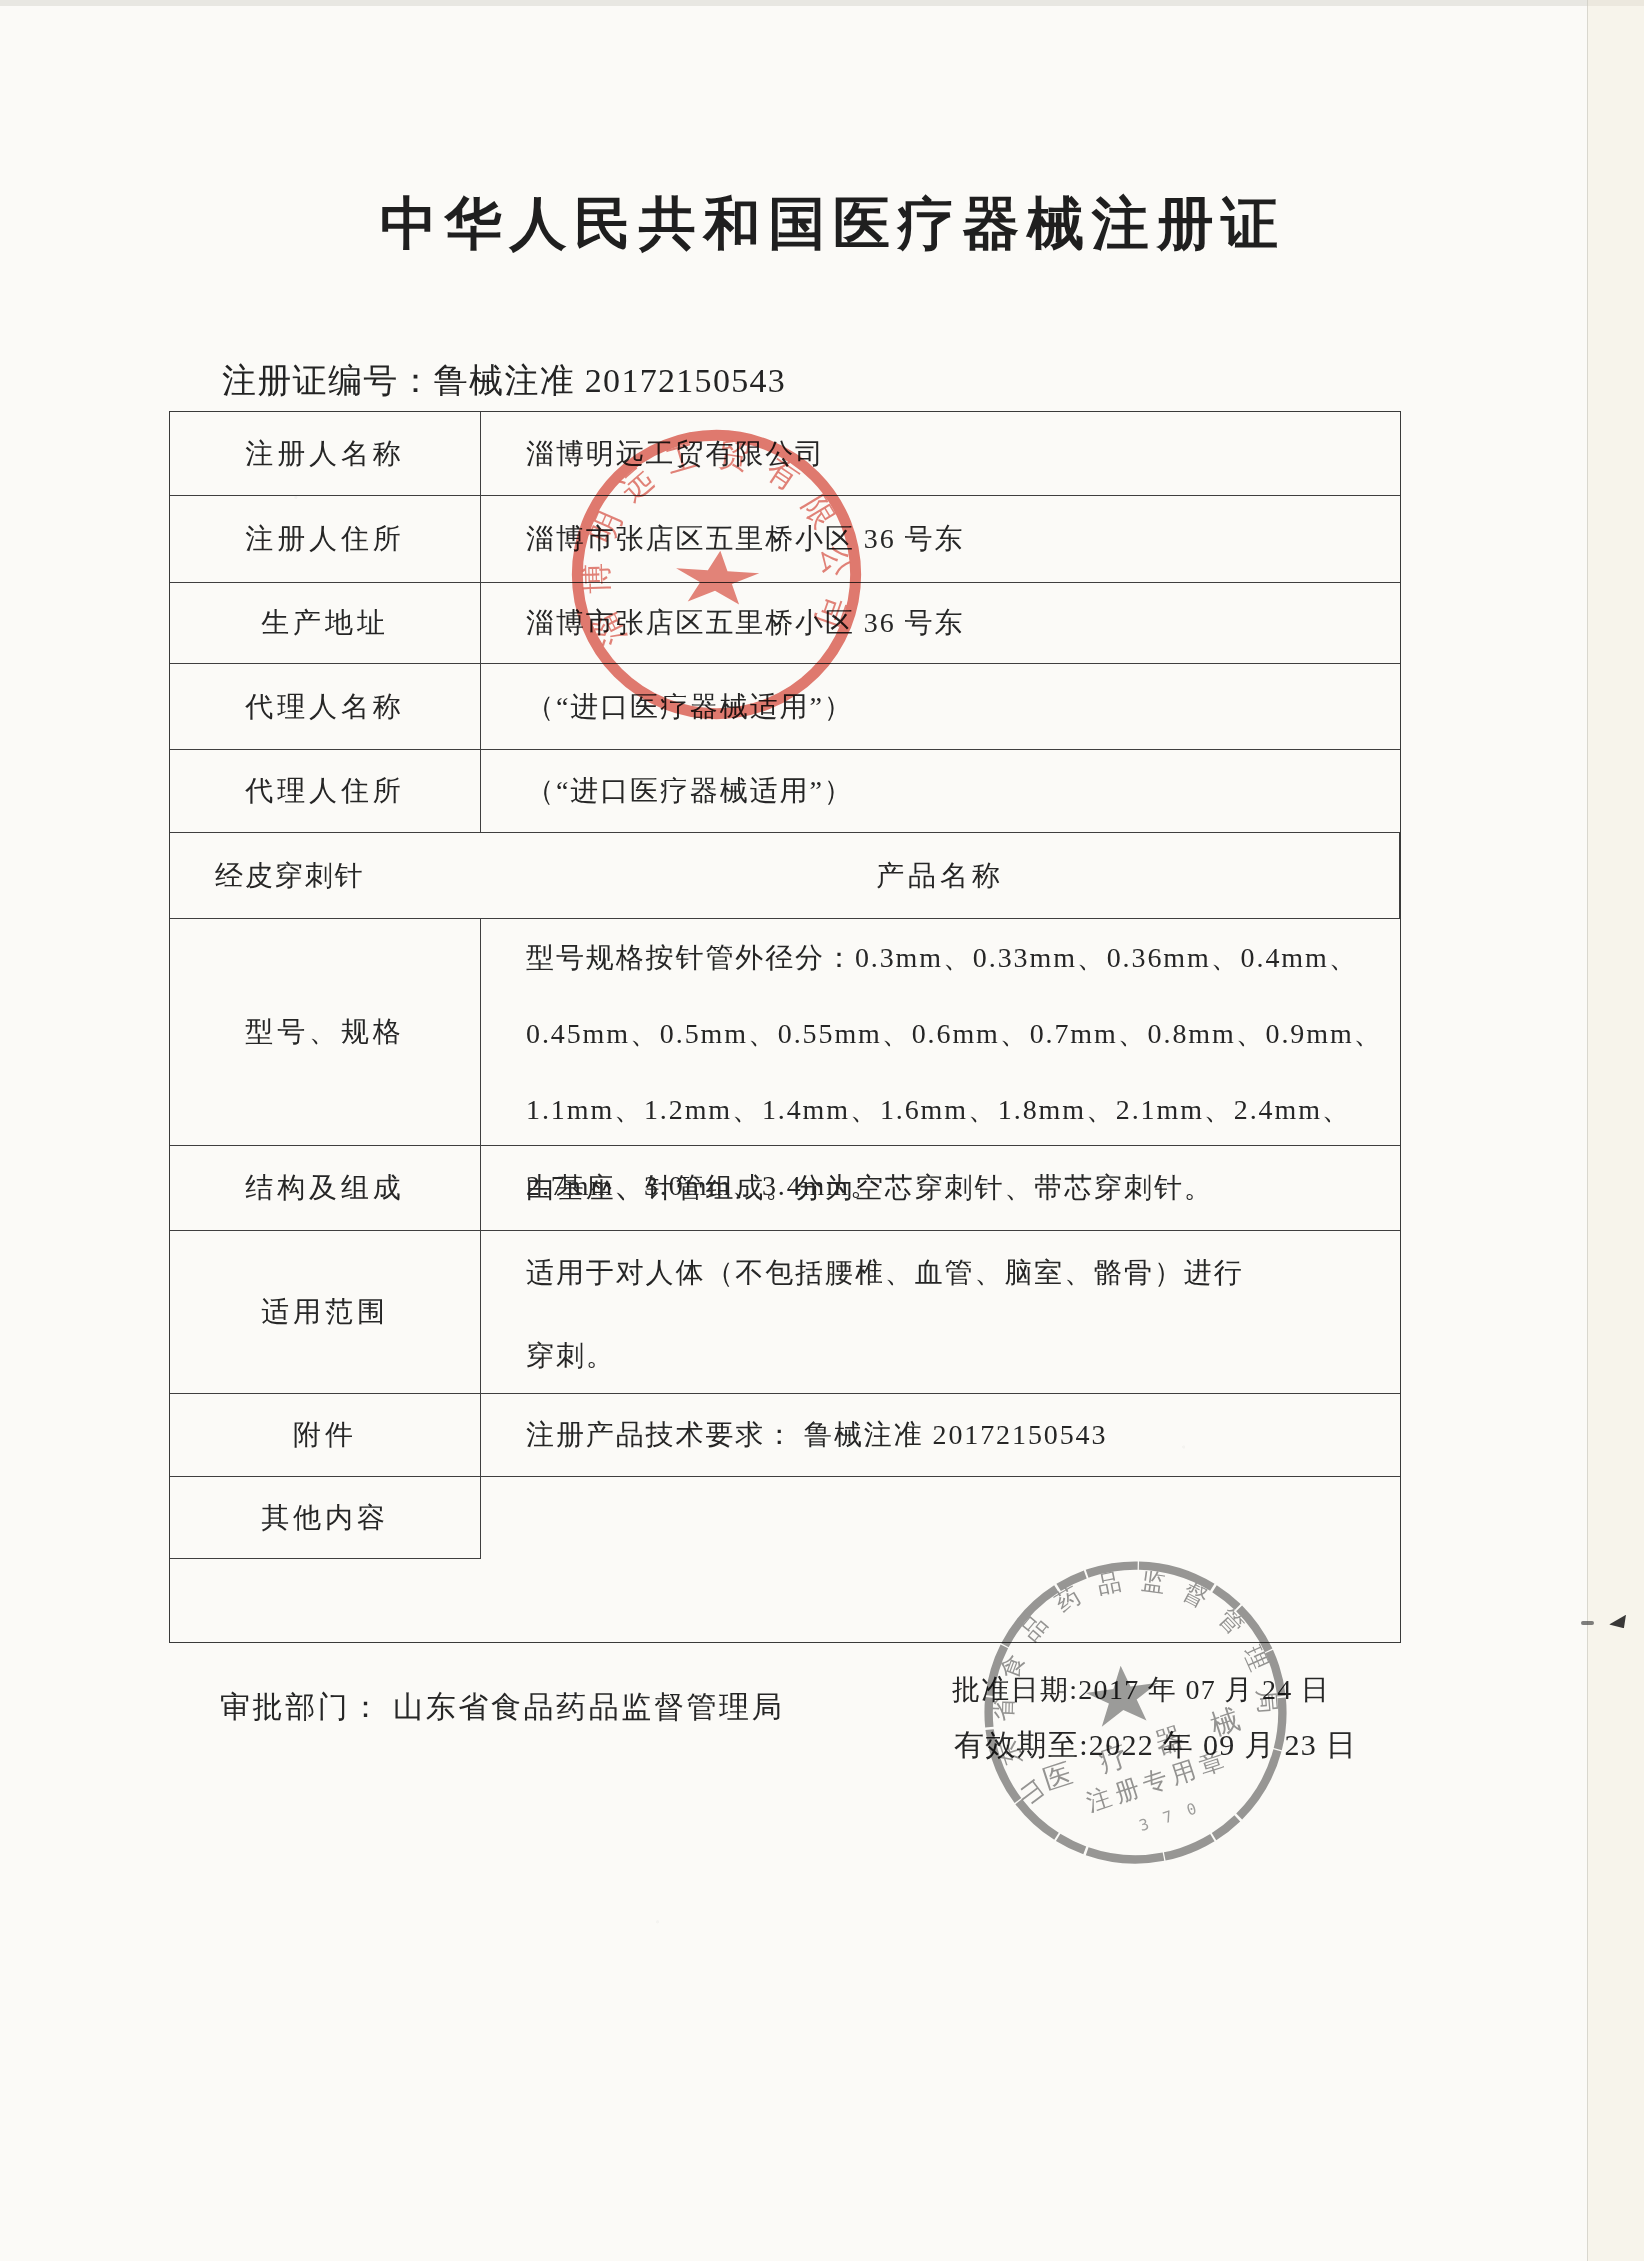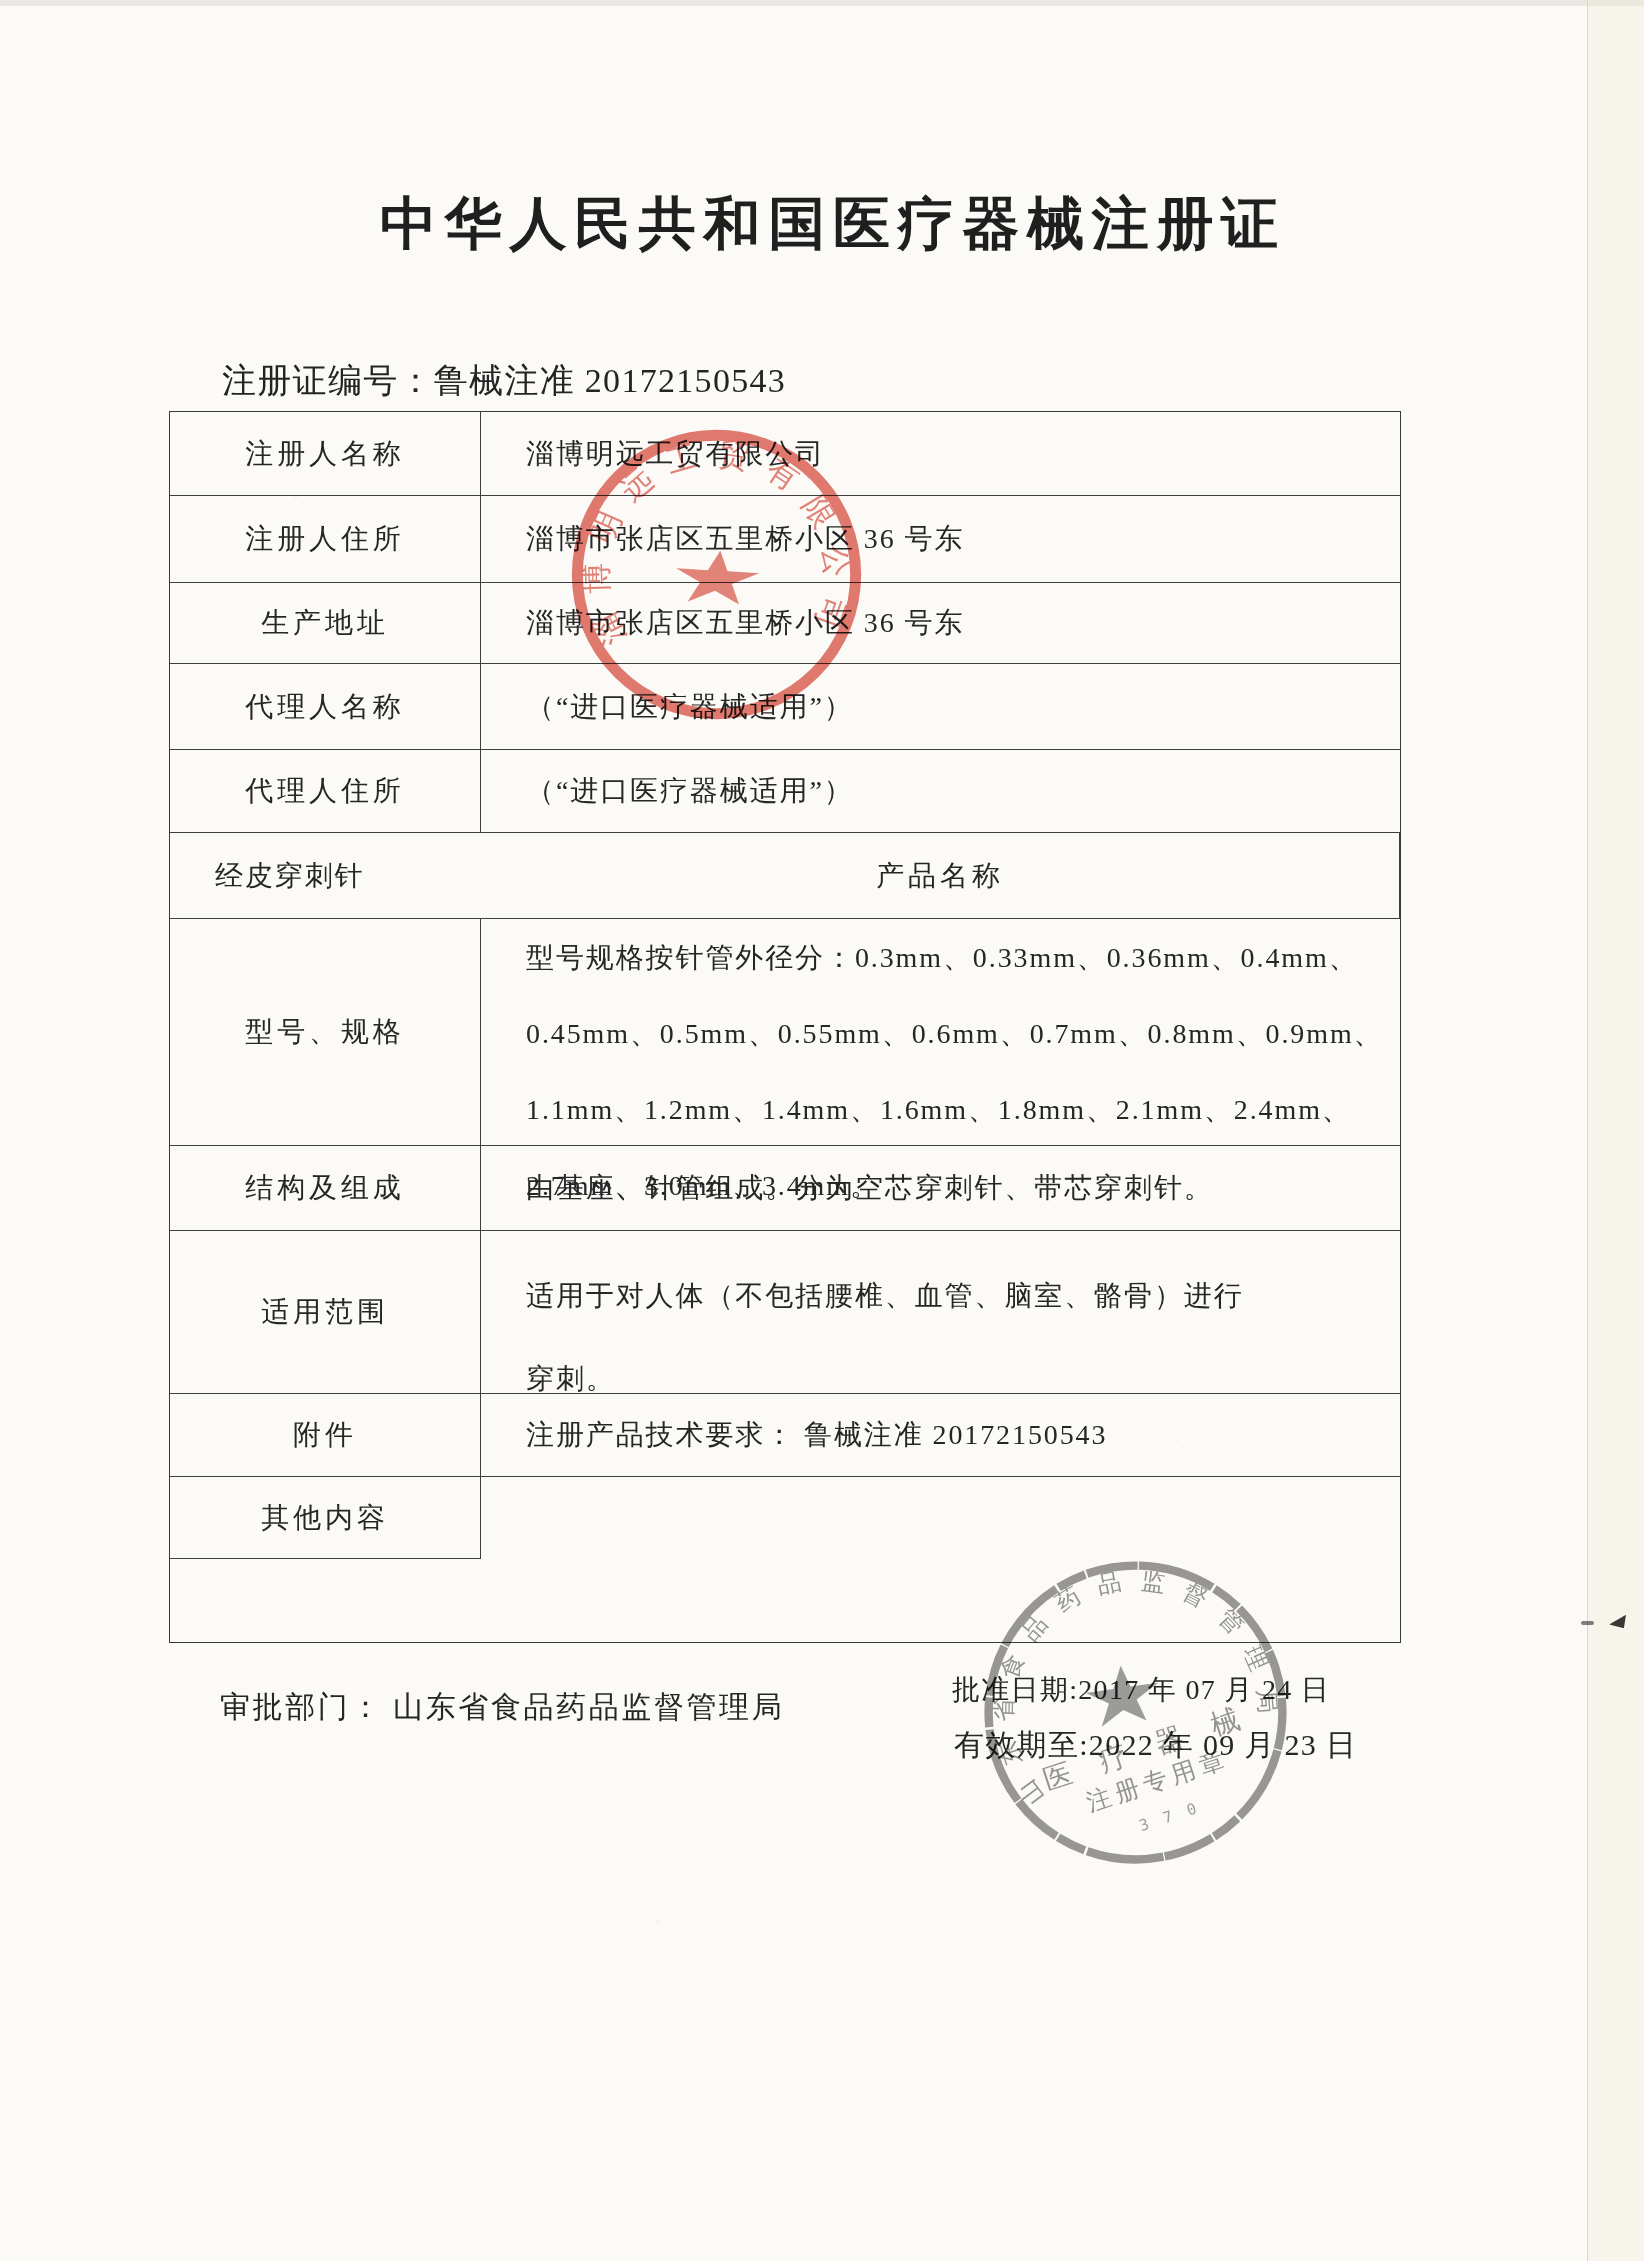--- a/index.html
+++ b/index.html
@@ -37,21 +37,21 @@
     border:1.9px solid #3a3a3a;box-sizing:border-box;
     display:grid;
     grid-template-columns:311px 1fr;
     grid-template-rows:83px 87px 81px 86px 83px 86px 227px 85px 163px 83px 82px auto;
   }
   .cell{box-sizing:border-box;border-top:1.3px solid #3f3f3f;display:flex;align-items:center;font-size:28px;}
   .cell.r0{border-top:none;}
   .cell.lab{justify-content:center;letter-spacing:3.9px;border-right:1.3px solid #3f3f3f;text-align:center;}
   .cell.val{padding-left:45px;padding-right:13px;letter-spacing:1.9px;}
   .cell.val.multi{display:block;padding-top:1px;line-height:76px;}
-  .cell.val.wide{display:block;padding-top:23px;line-height:83px;}
+  .cell.val.wide{display:block;line-height:83px;}
 
   .footer-left{position:absolute;left:220px;top:1687px;font-size:30px;letter-spacing:2.6px;white-space:nowrap;}
   .footer-date1{position:absolute;left:952px;top:1671px;font-size:28px;letter-spacing:1.3px;white-space:nowrap;}
   .footer-date2{position:absolute;left:954px;top:1725px;font-size:30px;letter-spacing:1.3px;white-space:nowrap;}
 
   .stamp{position:absolute;mix-blend-mode:multiply;pointer-events:none;}
   .stamp-red{left:549px;top:407px;opacity:.82;}
   .stamp-gray{left:968px;top:1545px;opacity:.8;}
 </style>
 </head>

